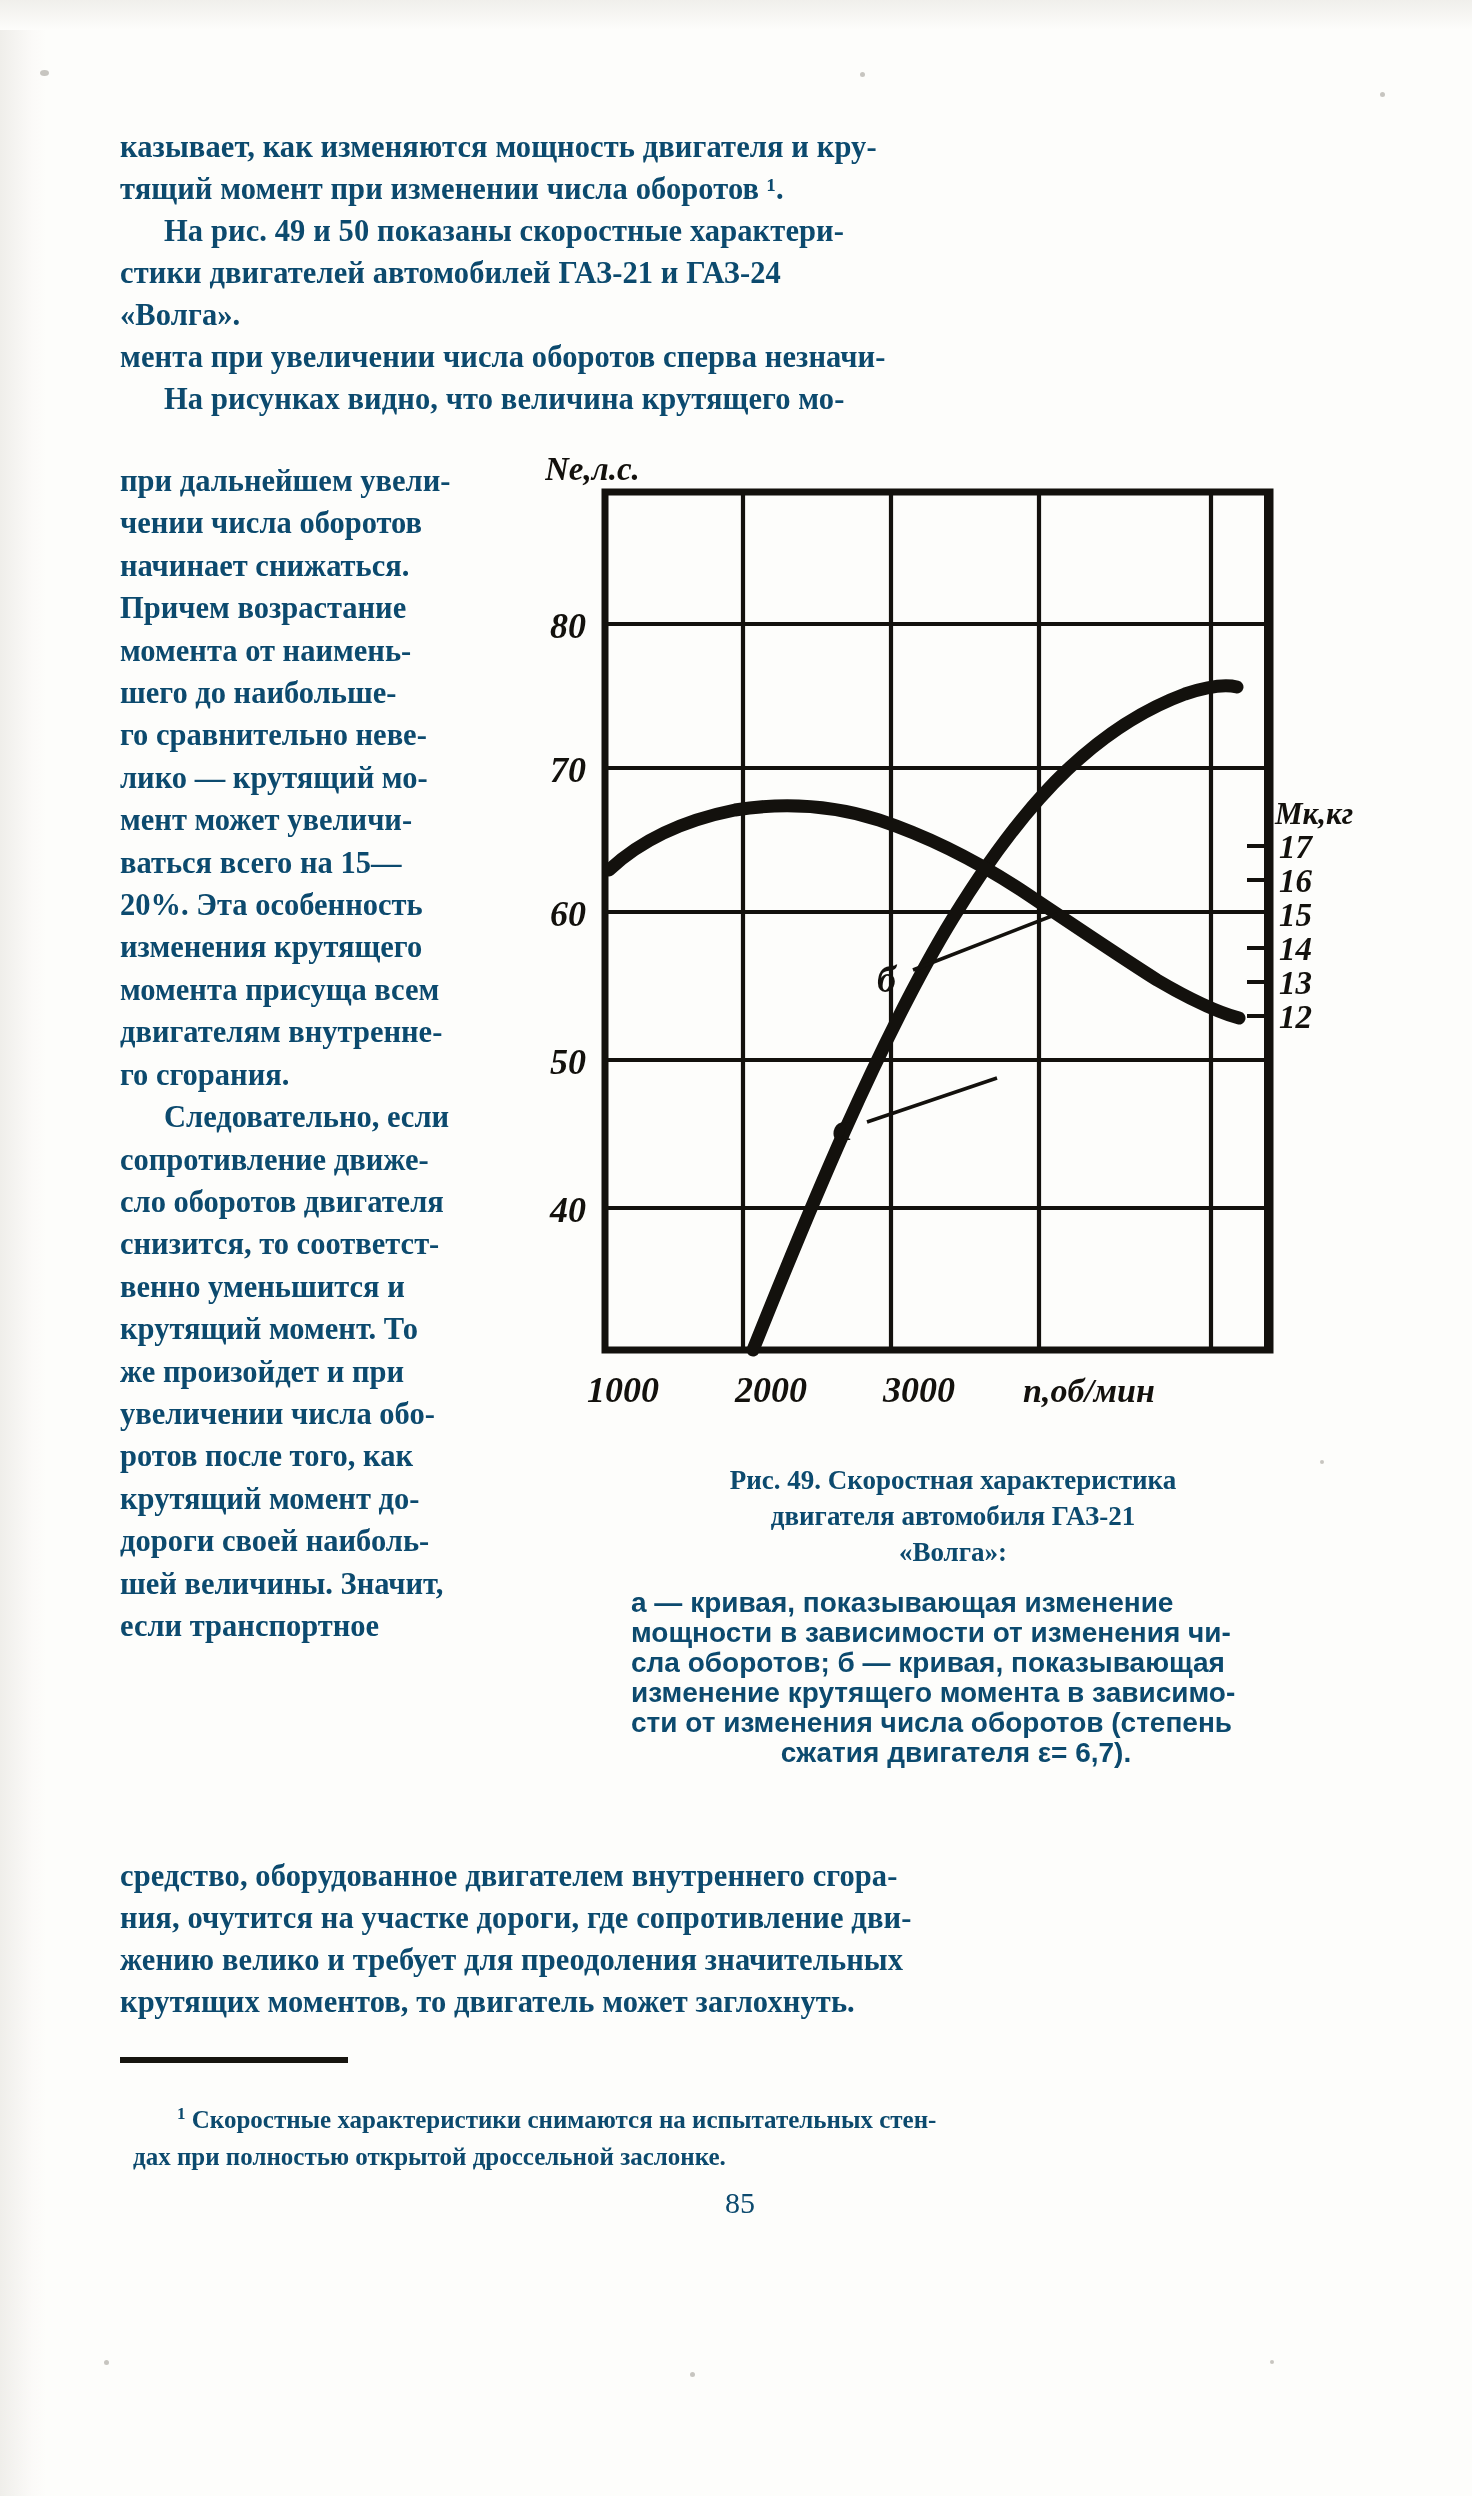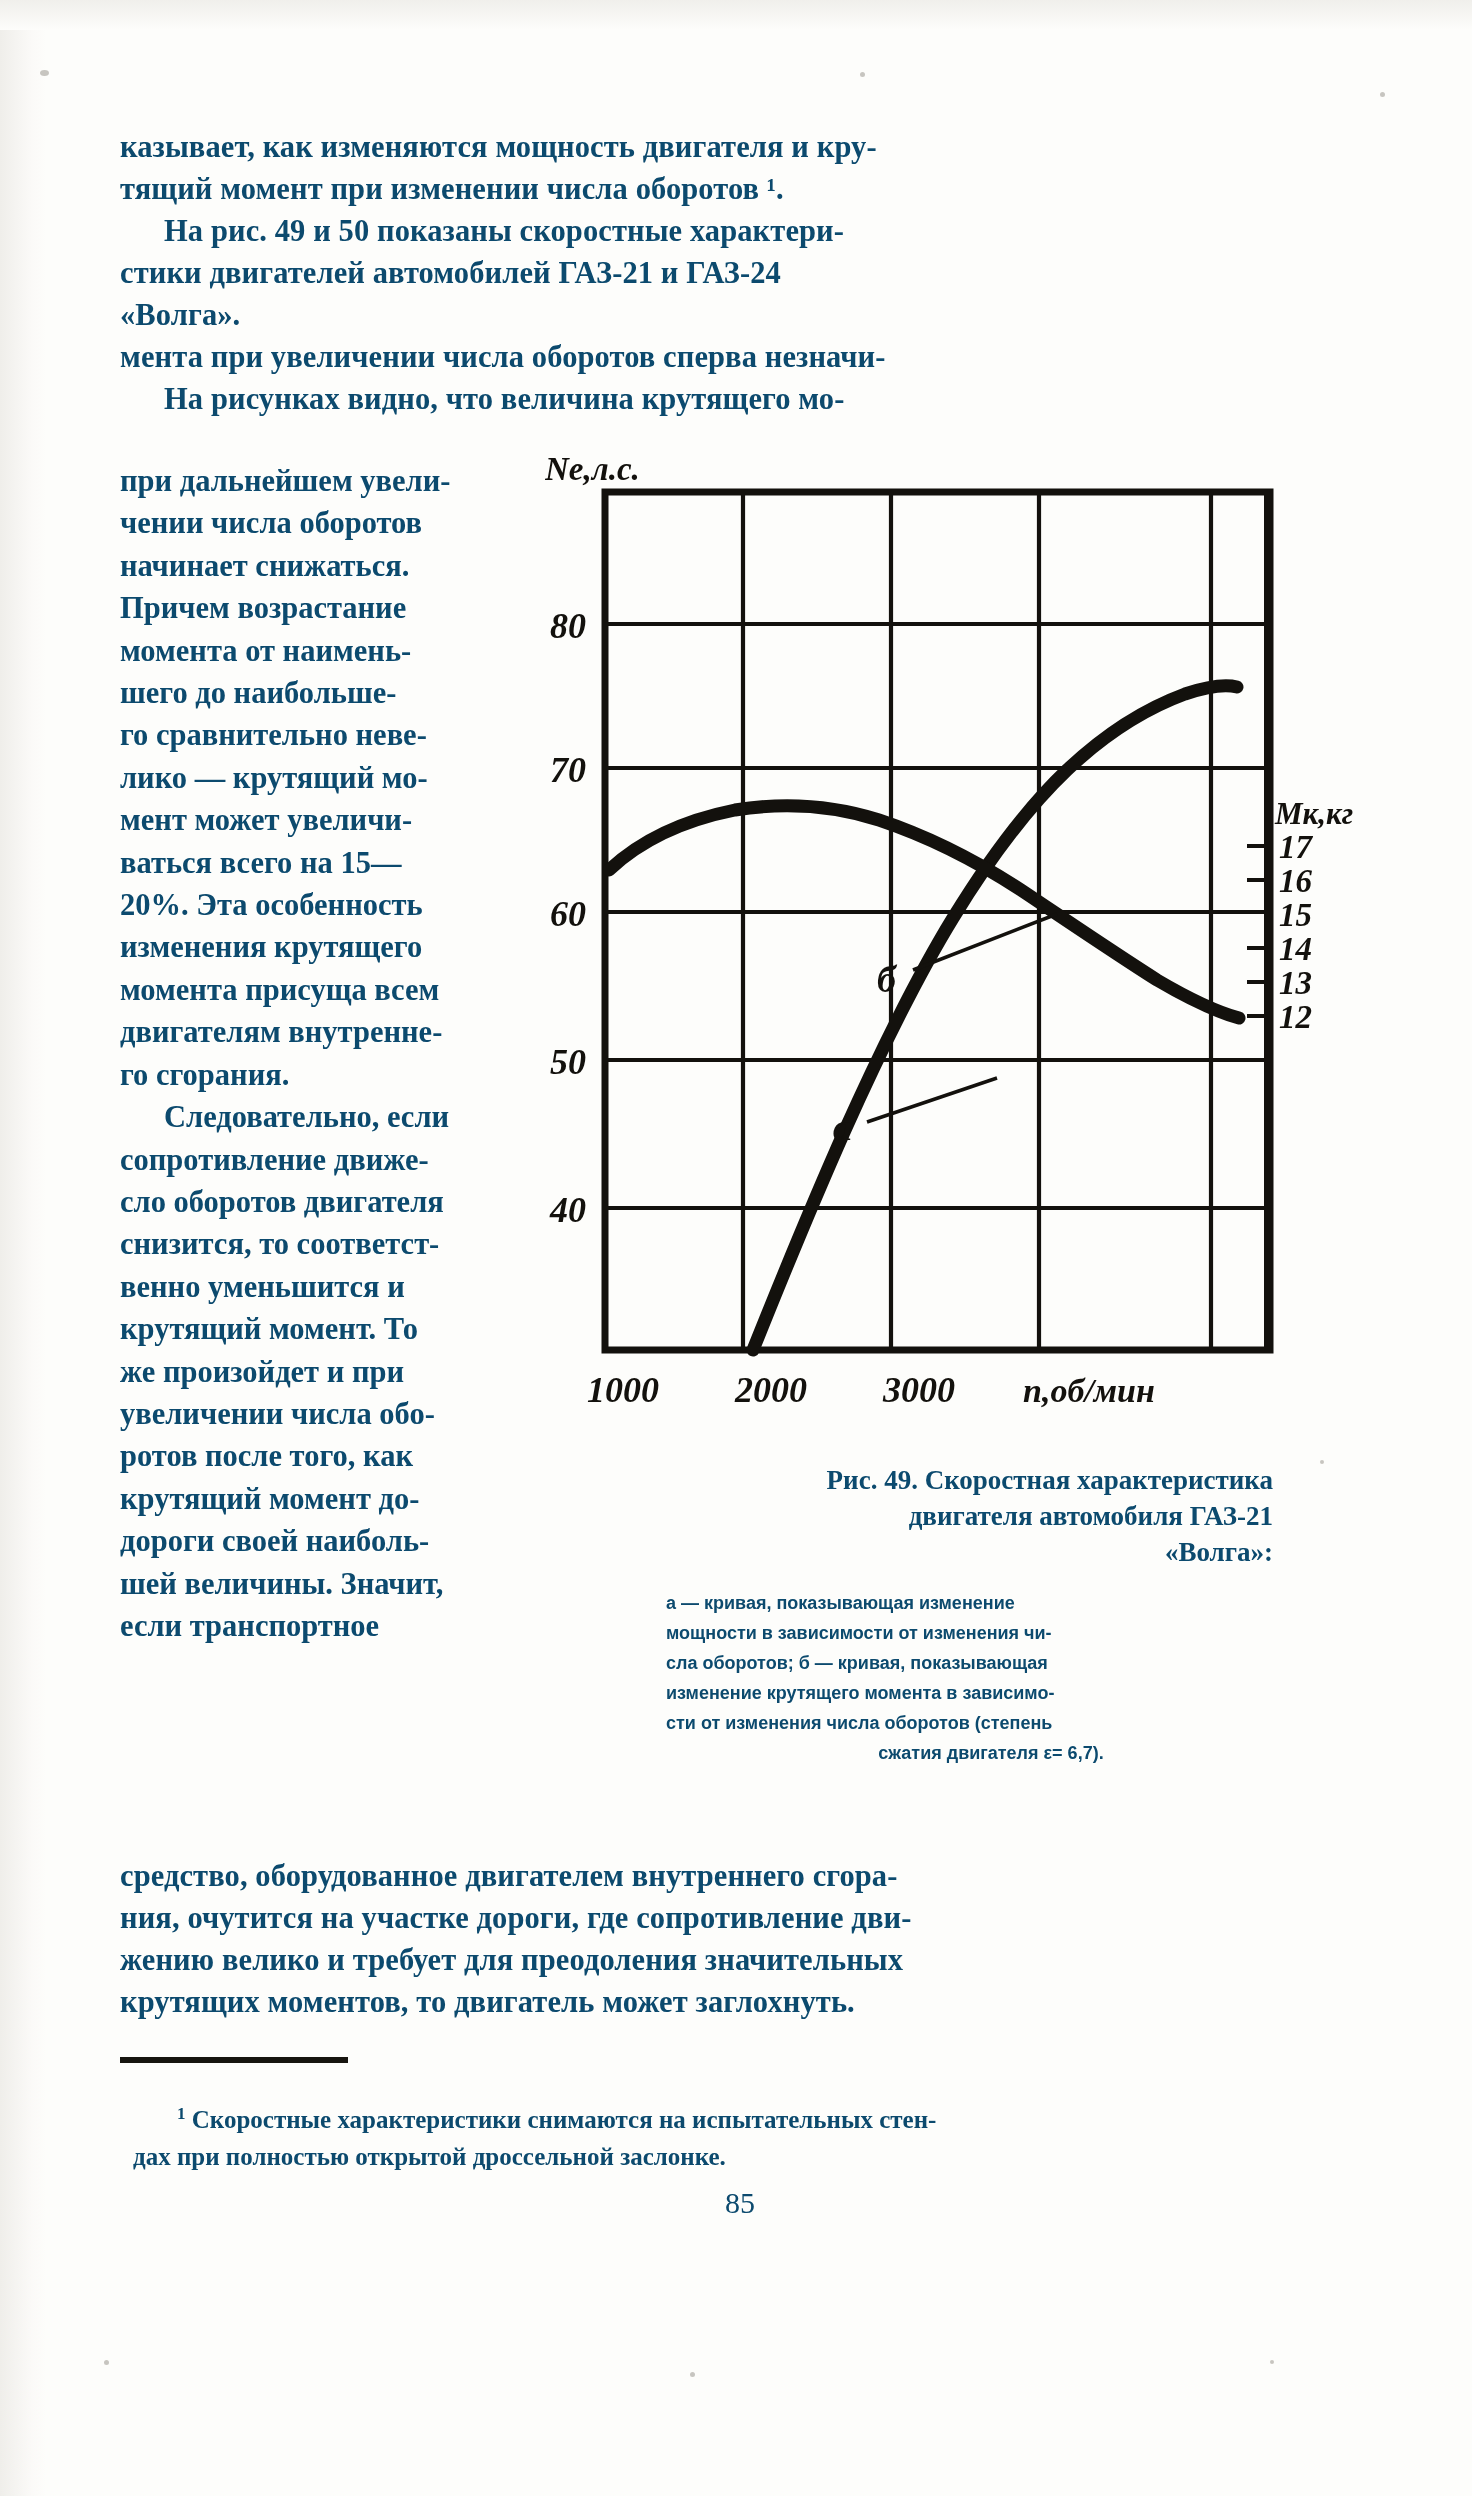--- a/index.html
+++ b/index.html
@@ -44,30 +44,29 @@
   
   .block-bottom{position:absolute;left:0;top:1855px;width:1250px;}
   .block-bottom .ln{display:block;white-space:nowrap;}
 
   
   .figure{position:absolute;left:425px;top:440px;width:815px;}
   .chartwrap{position:relative;width:815px;height:1020px;}
 
   .fig-caption{
     position:absolute;left:88px;top:1022px;width:640px;
-    font-size:27px;line-height:36px;text-align:right;font-weight:600;
+    font-size:27px;line-height:36px;text-align:center;font-weight:600;
     font-family:"Liberation Serif",serif;
   }
   .fig-caption .ln{display:block;white-space:nowrap;}
   .fig-legend{
     position:absolute;left:86px;top:1148px;width:650px;
     font-family:"Liberation Sans",sans-serif;
-    font-size:18px;line-height:30px;font-weight:700;
+    font-size:28px;line-height:30px;font-weight:700;
     text-align:justify;
-    margin-left:35px;
   }
   .fig-legend .ln{display:block;white-space:nowrap;}
   .fig-legend .lncenter{display:block;white-space:nowrap;text-align:center;}
 
   
   .fn-rule{position:absolute;left:0;top:2057px;width:228px;height:6px;background:#17150f;}
   .footnote{position:absolute;left:13px;top:2095px;width:1250px;
     font-size:25px;line-height:37px;font-weight:600;text-align:justify;}
   .footnote .ln{display:block;white-space:nowrap;}
   .sup{font-size:17px;vertical-align:super;}

